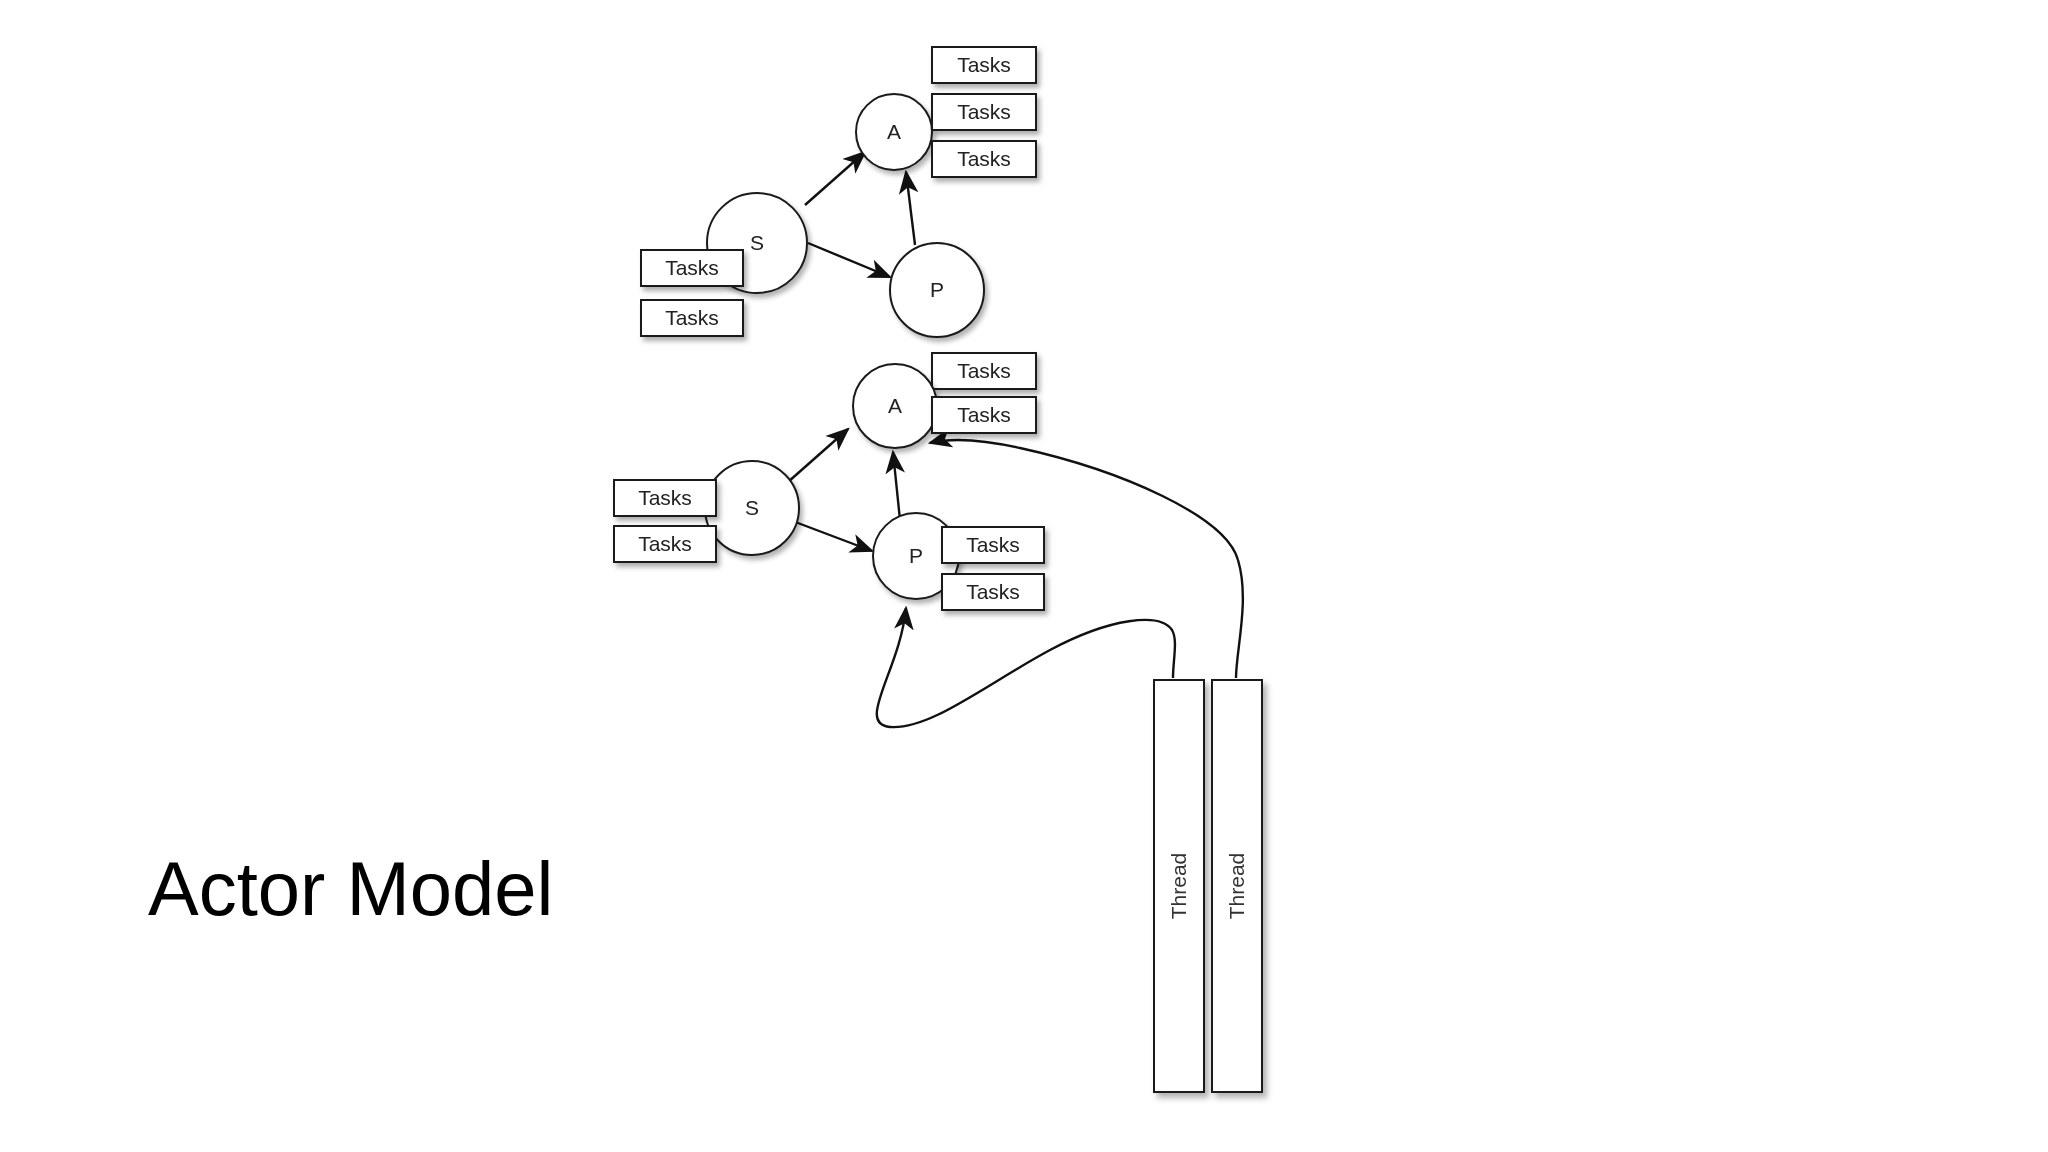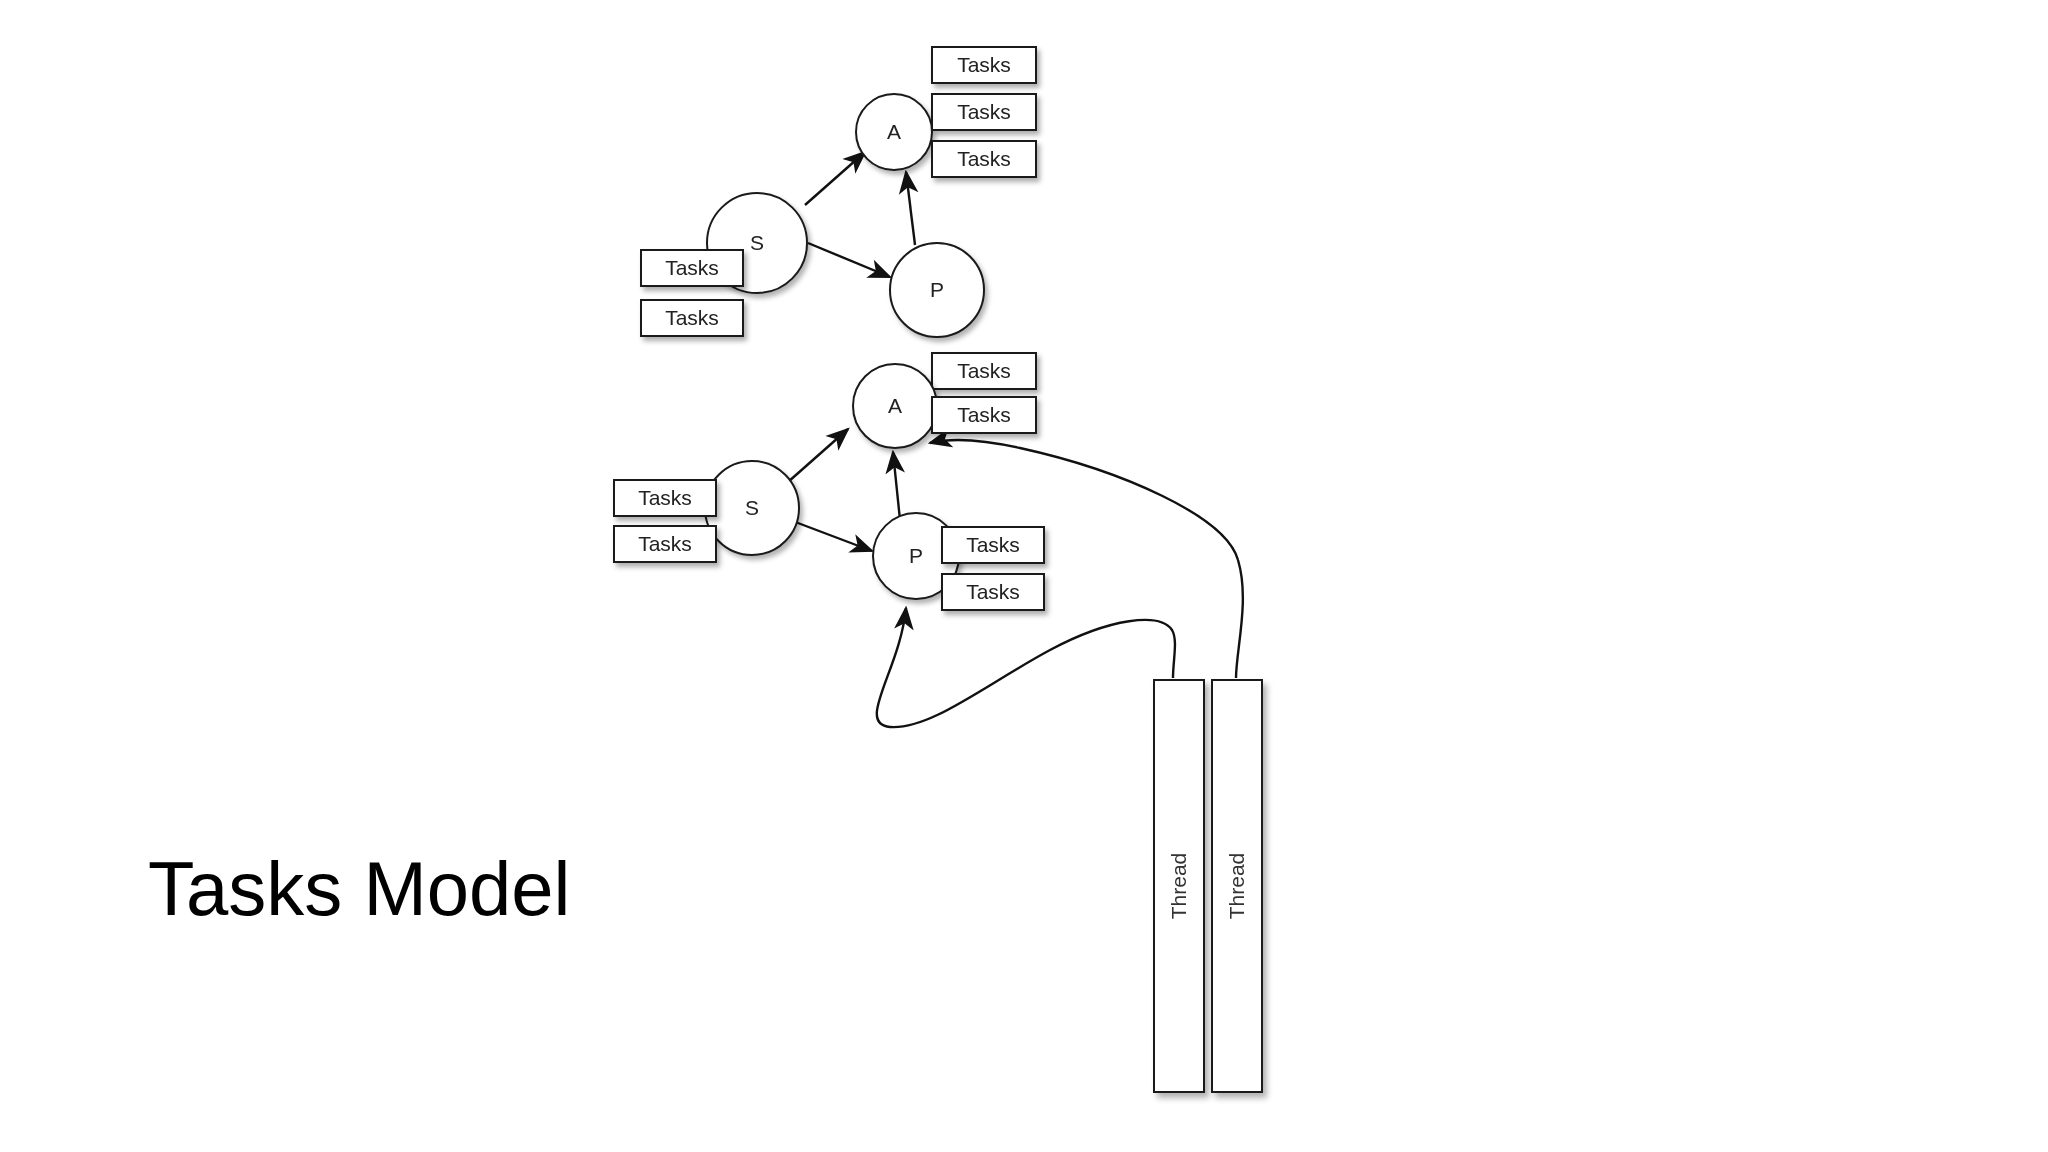--- a/index.html
+++ b/index.html
@@ -189,15 +189,15 @@
   </div>
 
   <div class="thread-bar" style="left:1153px; top:679px; width:48px; height:410px;">
     <span class="thread-label">Thread</span>
   </div>
 
   <div class="thread-bar" style="left:1211px; top:679px; width:48px; height:410px;">
     <span class="thread-label">Thread</span>
   </div>
 
-  <div id="page-title">Tasks Model</div>
+  <div id="page-title">Actor Model</div>
 
 </div>
 
 </body></html>

